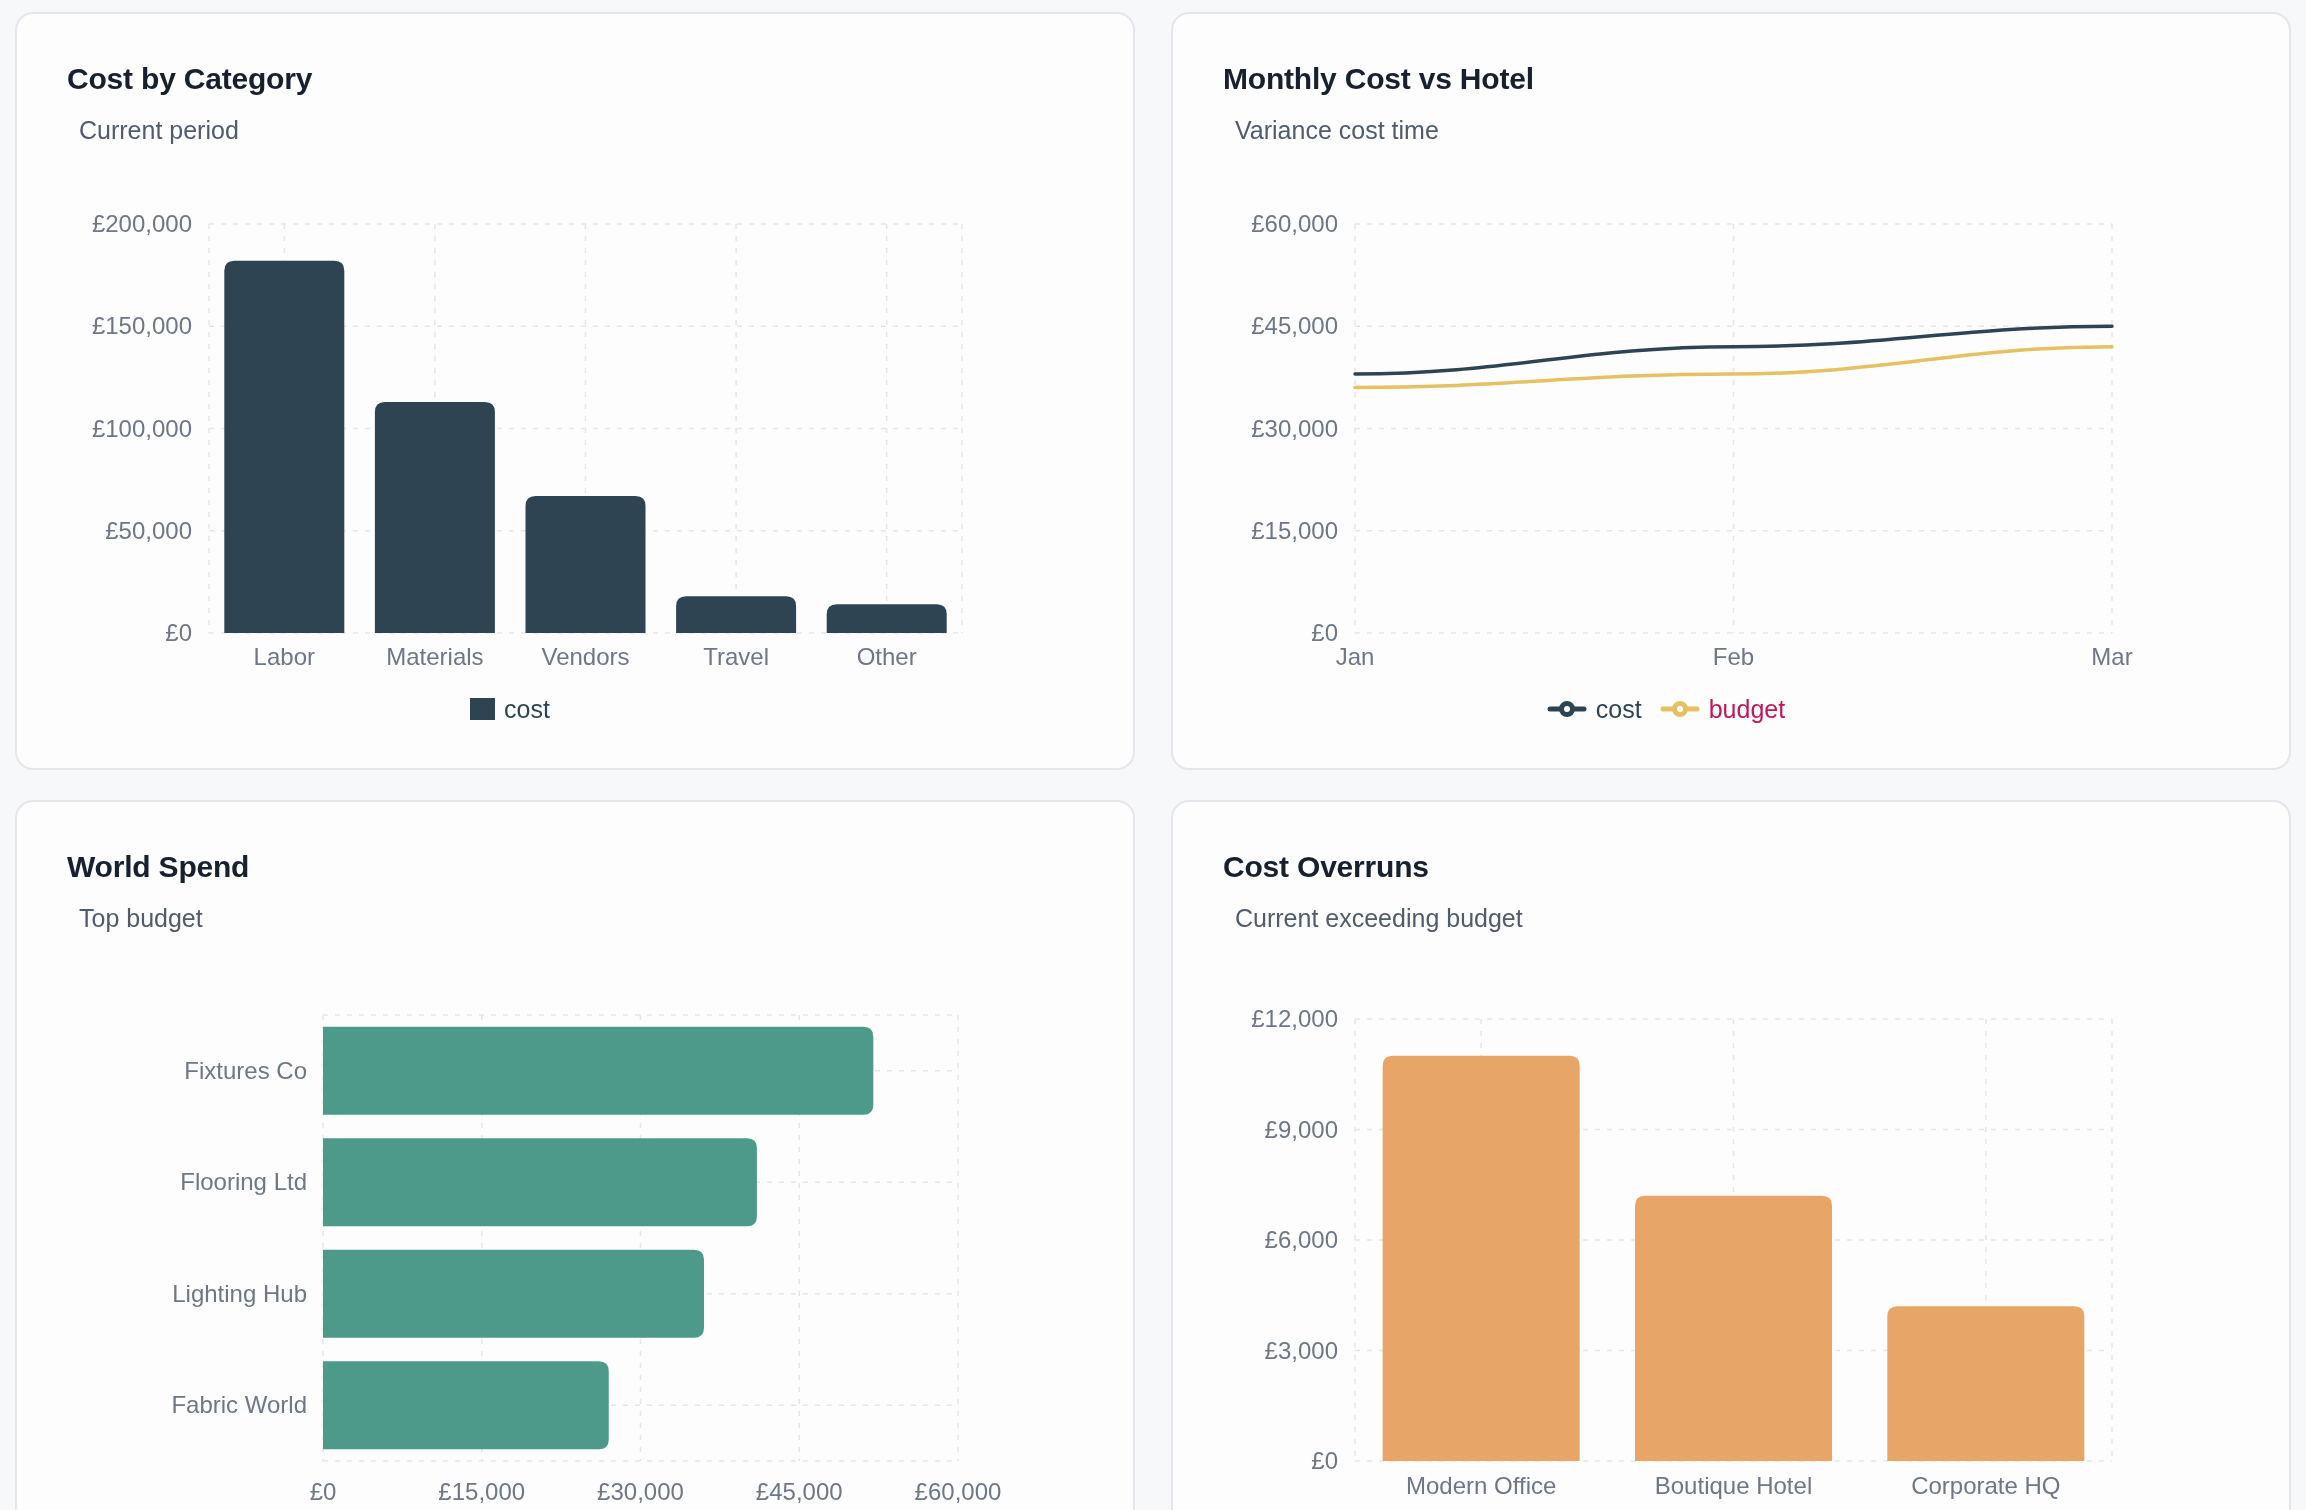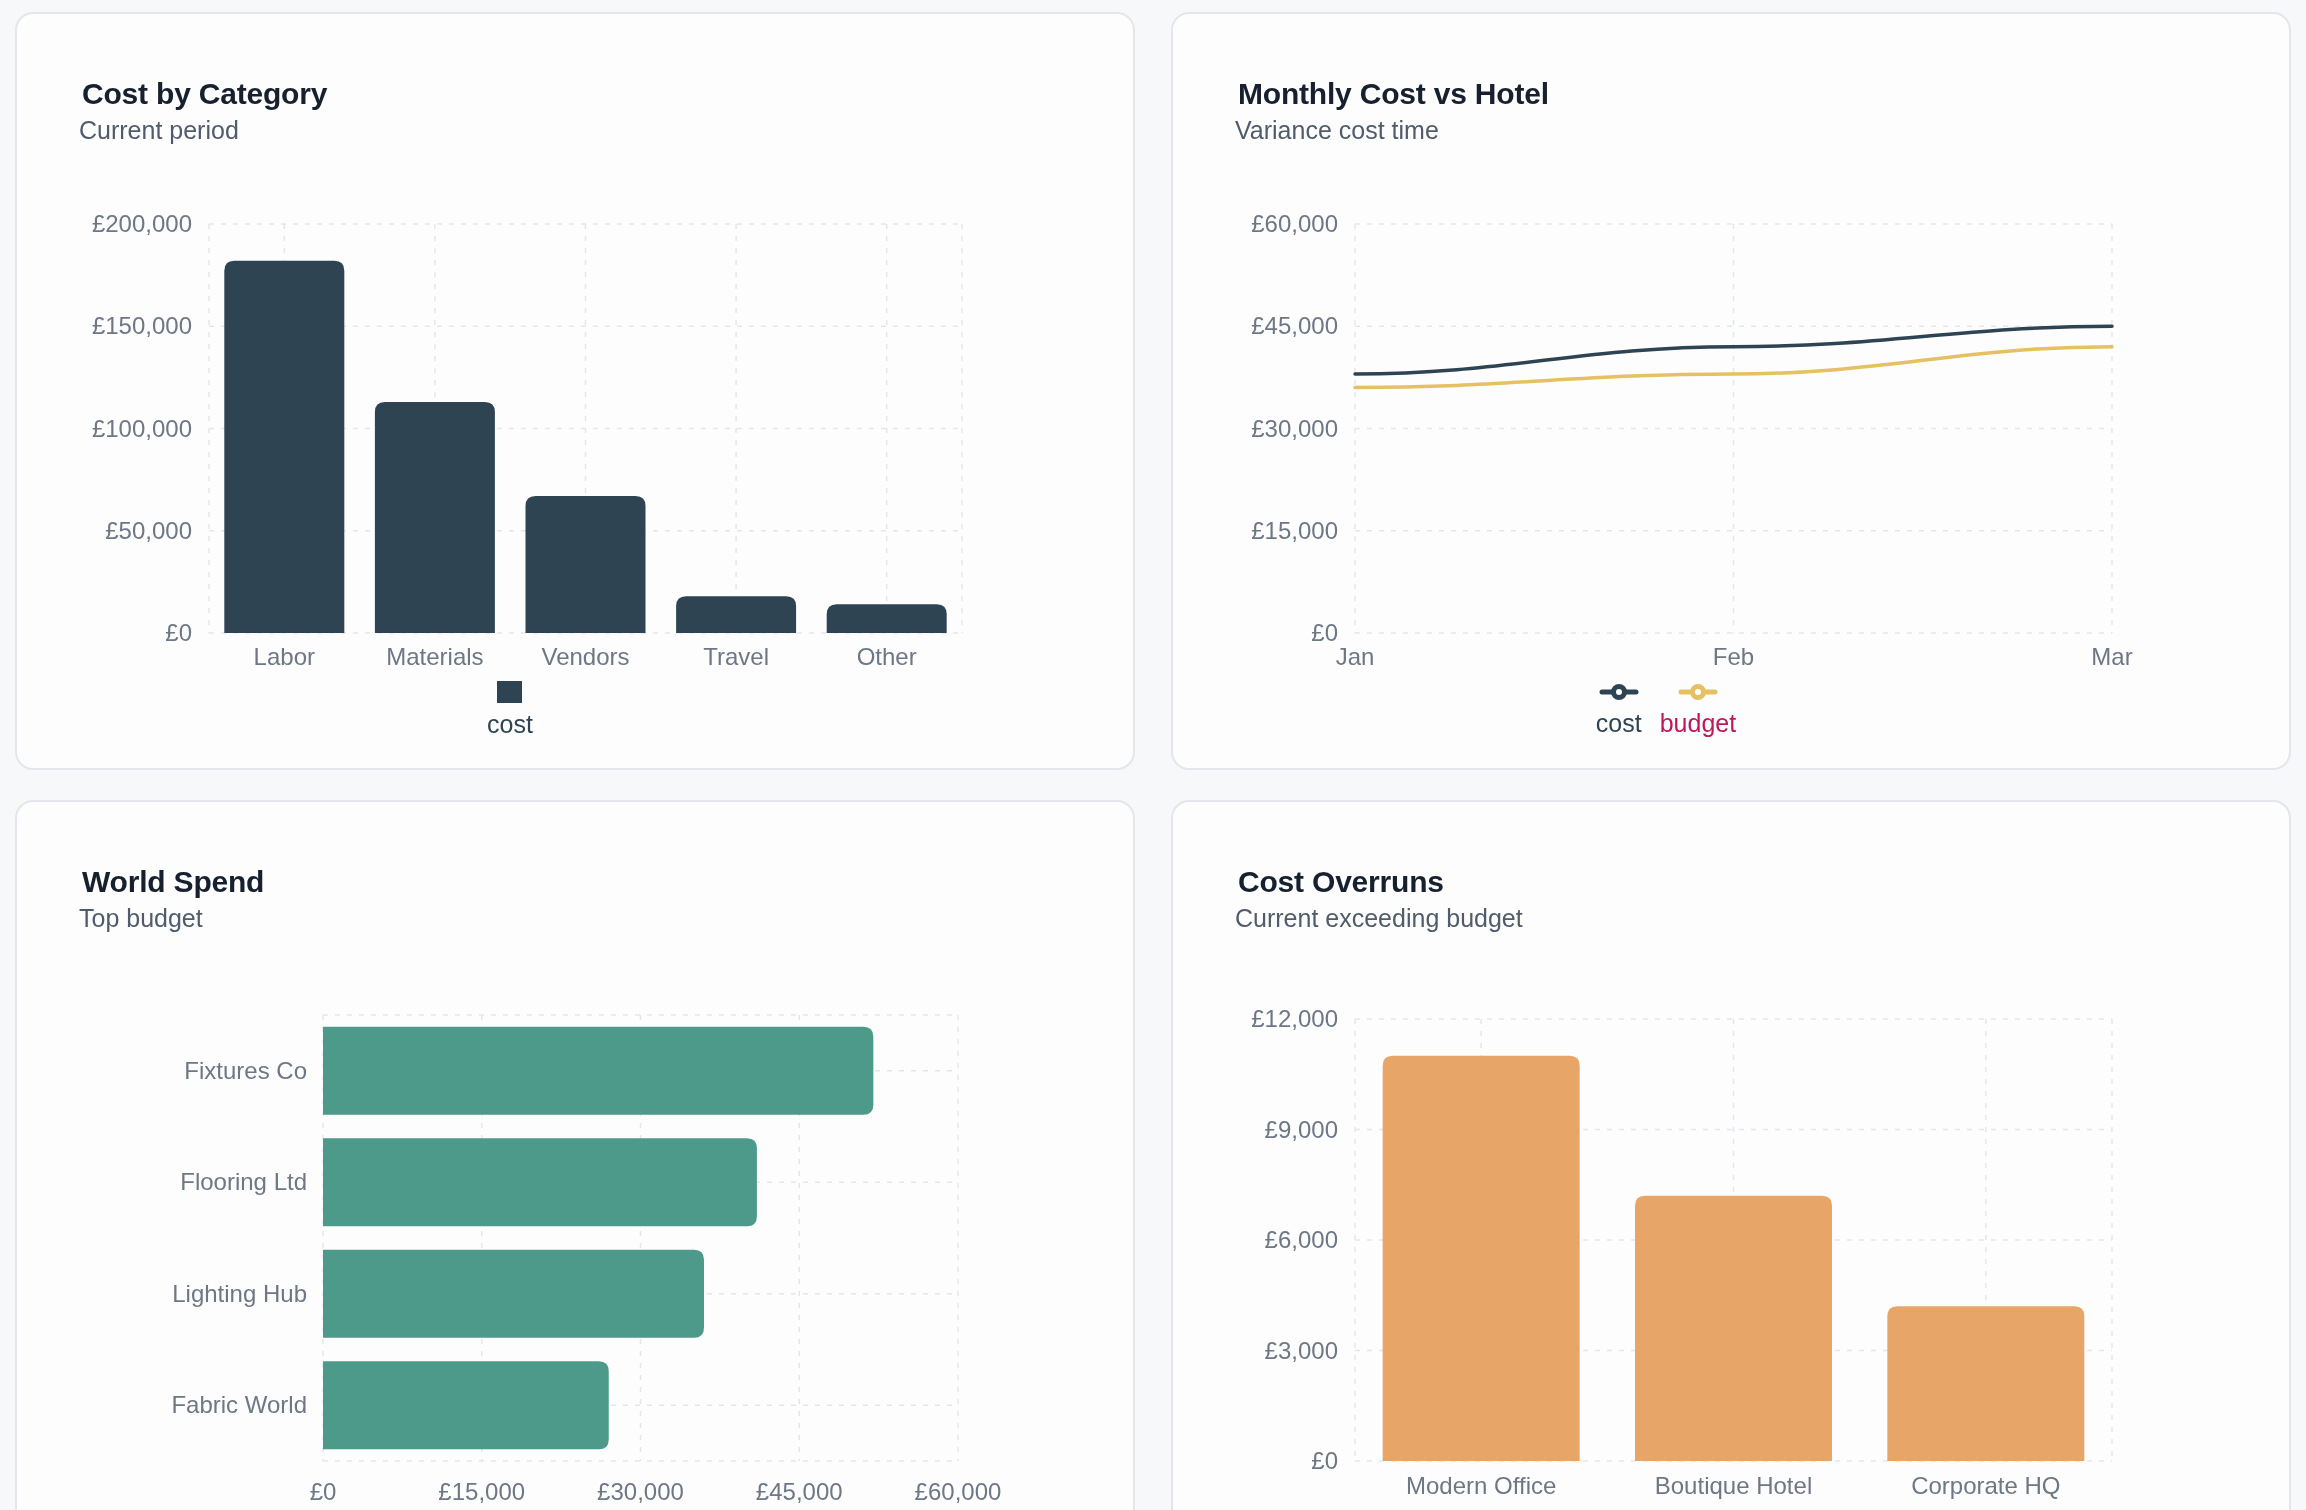--- a/index.html
+++ b/index.html
@@ -27,21 +27,21 @@
     box-sizing: border-box;
     background: #fdfdfe;
     border: 2px solid #e4e6ec;
     border-radius: 18px;
     overflow: hidden;
   }
   .card-title {
     position: absolute;
     left: 50px;
     top: 48px;
-    margin: 15px;
+    margin: 0;
     font-size: 30px;
     font-weight: 700;
     color: #16202e;
     letter-spacing: -0.2px;
     z-index: 2;
   }
   .card-sub {
     position: absolute;
     left: 62px;
     top: 102px;
@@ -77,21 +77,20 @@
     display: flex;
     justify-content: center;
     align-items: center;
     gap: 18px;
     z-index: 2;
   }
   .legend-item {
     display: flex;
     align-items: center;
     gap: 9px;
-    flex-direction: column;
   }
   .legend-label {
     font-size: 25px;
     line-height: 1;
   }
   .swatch {
     display: inline-block;
     width: 25px;
     height: 22px;
   }

